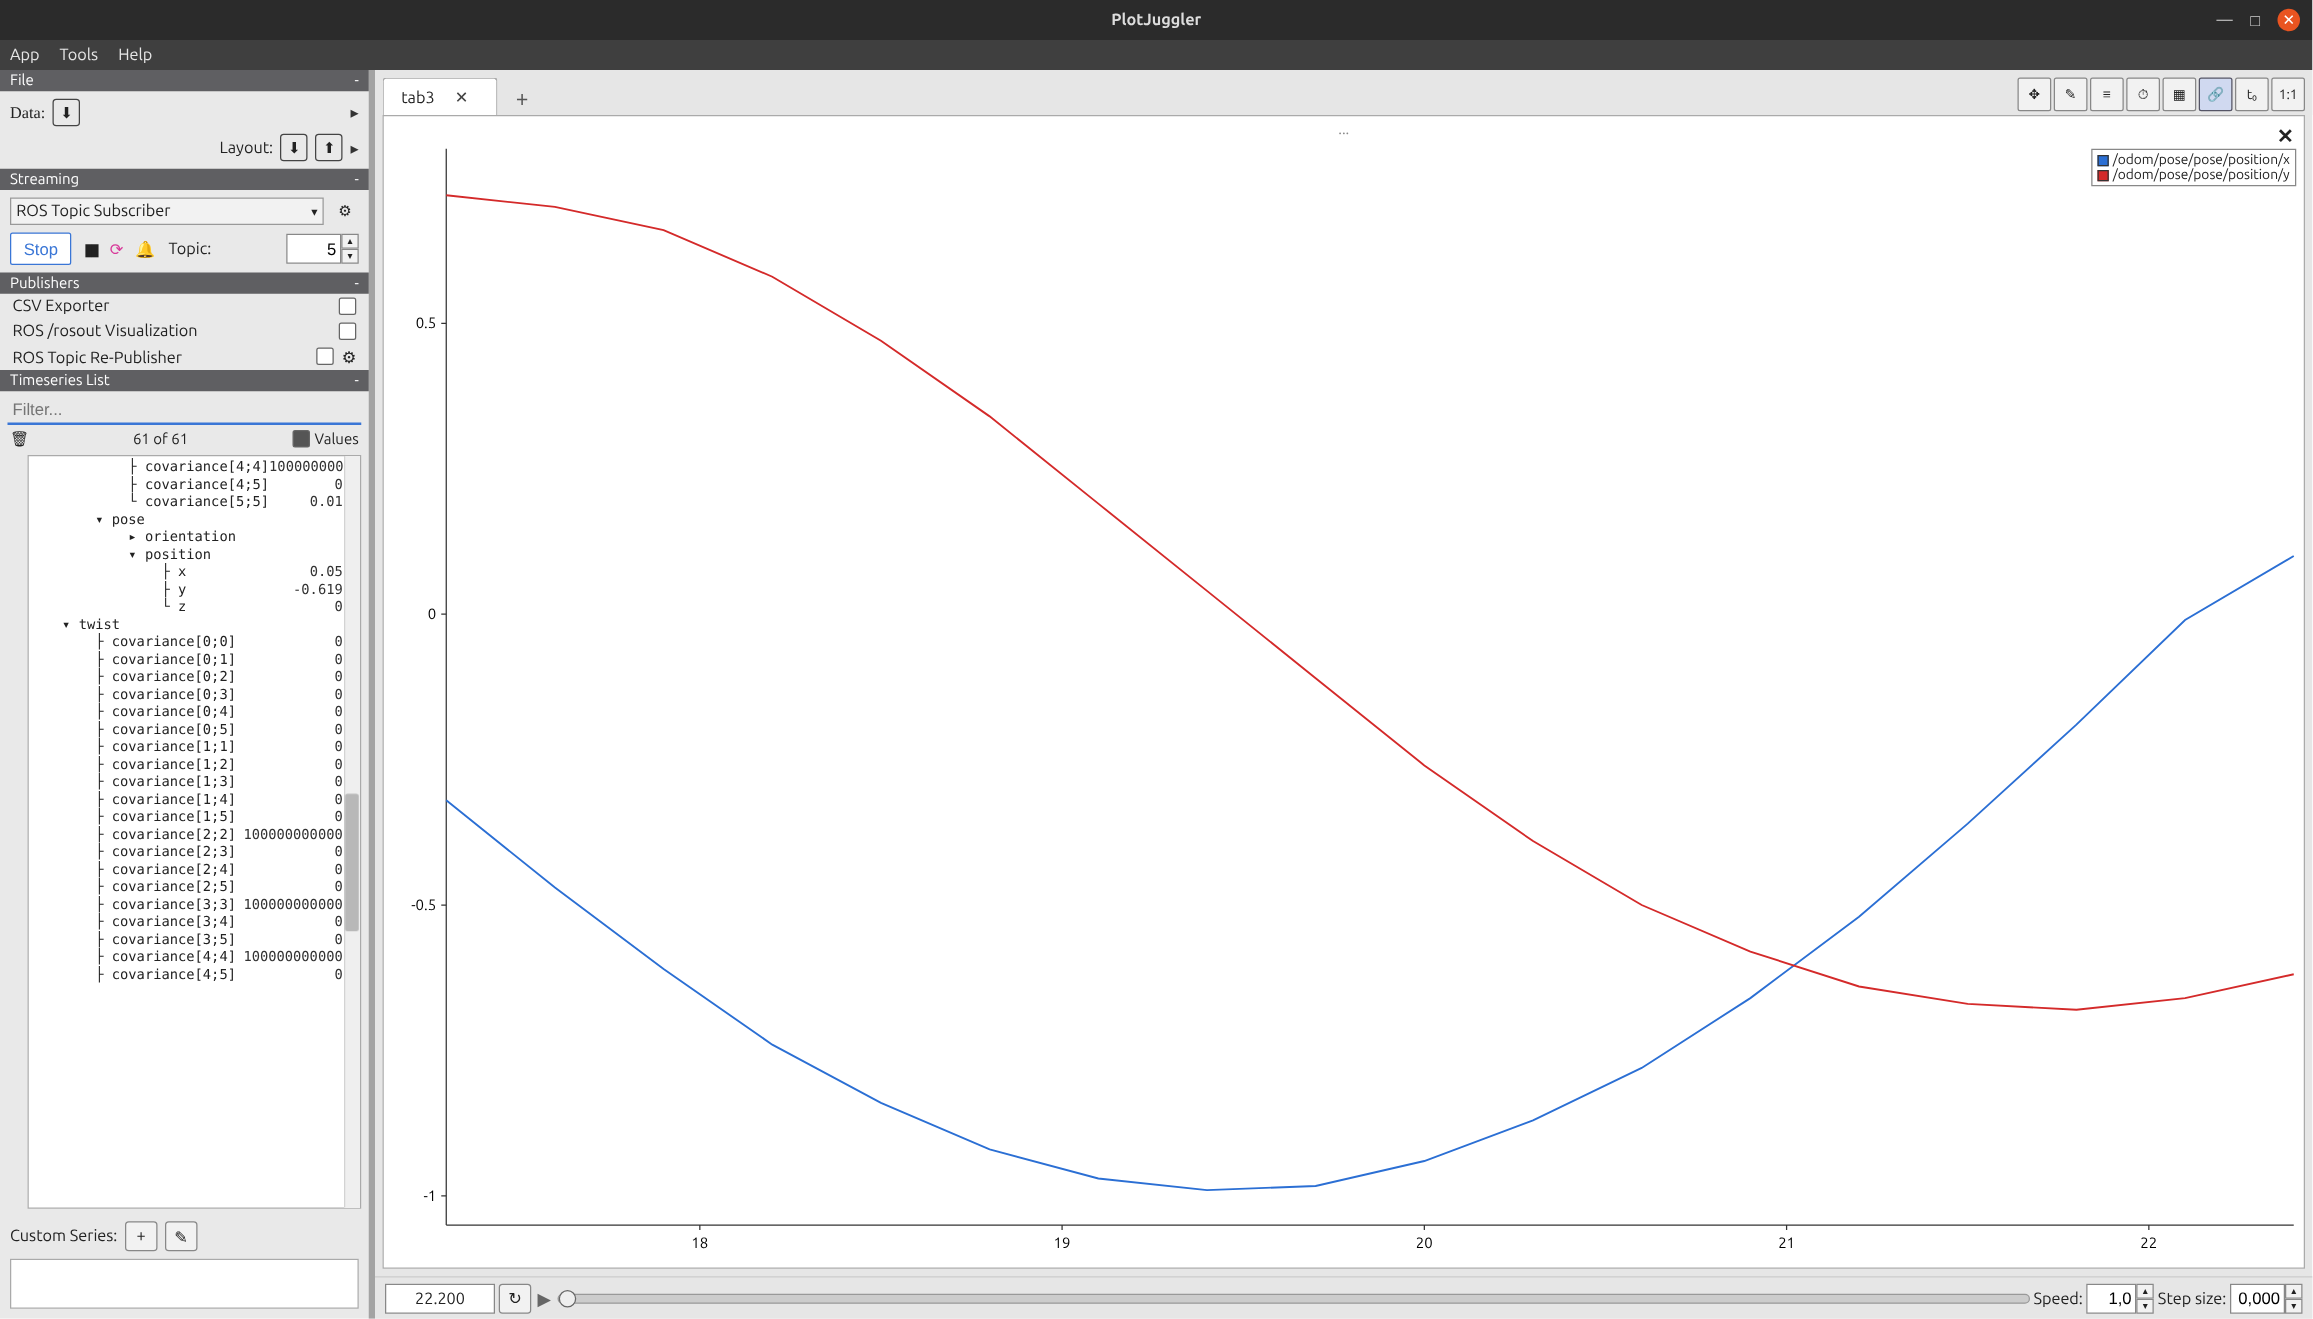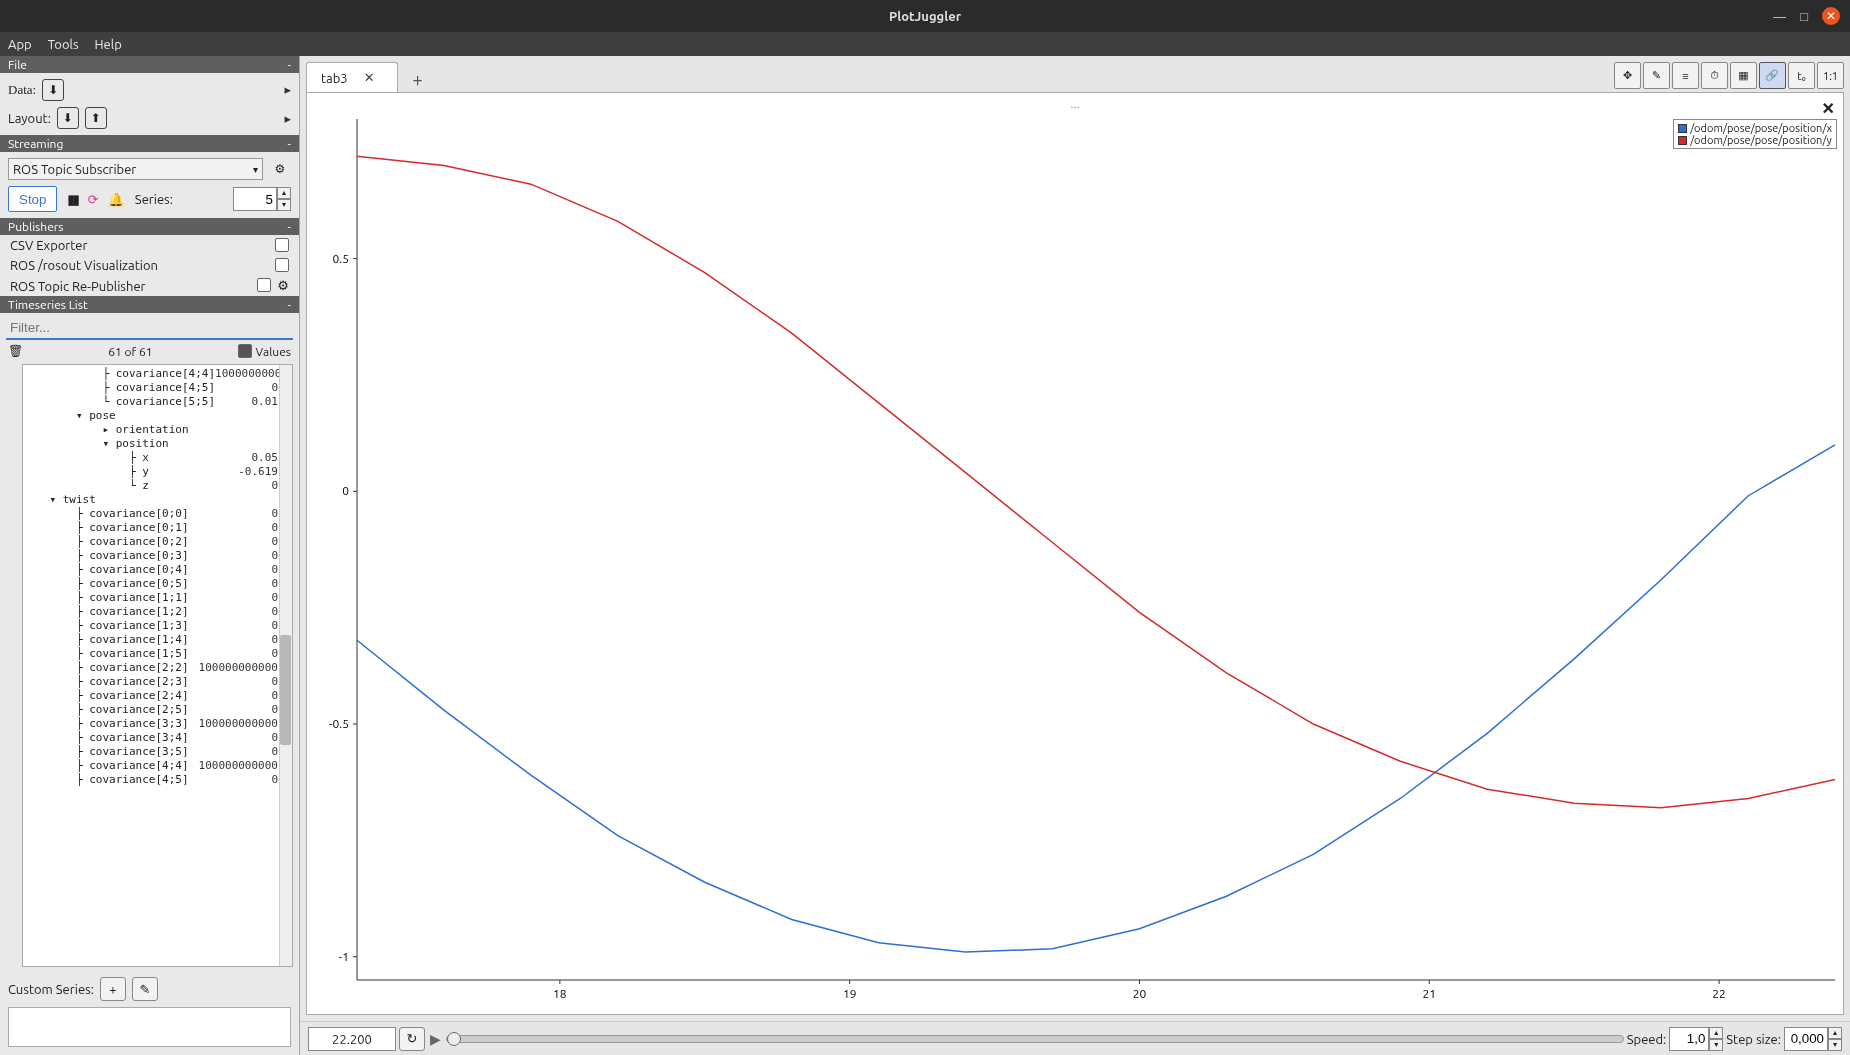--- a/index.html
+++ b/index.html
@@ -4,21 +4,21 @@
 <style>
   * { box-sizing: border-box; }
   html, body { margin:0; padding:0; width:1850px; height:1055px; font-family: Ubuntu, "Segoe UI", Arial, sans-serif; font-size:13px; color:#222; background:#fff; }
   .titlebar { height:32px; background:#2b2b2b; color:#ddd; display:flex; align-items:center; position:relative; }
   .titlebar .title { position:absolute; left:50%; transform:translateX(-50%); font-weight:bold; }
   .titlebar .win-controls { margin-left:auto; display:flex; gap:14px; padding-right:10px; align-items:center;}
   .win-btn { width:18px; height:18px; border-radius:50%; display:flex; align-items:center; justify-content:center; font-size:12px;}
   .win-close { background:#e95420; color:#fff;}
   .menubar { height:24px; background:#3f3f3f; color:#e6e6e6; display:flex; align-items:center; padding:0 8px; gap:16px; font-size:13px;}
   .root { display:flex; height:calc(1055px - 56px);}
-  .sidebar { width:300px; background:#e9e9e9; border-right:1px solid #a3a3a3; display:flex; flex-direction:column;}
+  .sidebar { width:300px; background:#e9e9e9; border-right:5px solid #a3a3a3; display:flex; flex-direction:column;}
   .section-hdr { background:#5f5f62; color:#fff; padding:2px 8px; font-size:12px; display:flex; justify-content:space-between; align-items:center;}
   .sec-body { padding:6px 8px; font-size:13px;}
   .row { display:flex; align-items:center; gap:6px; }
   .icon-box { width:22px; height:22px; border:1px solid #444; border-radius:3px; display:flex; align-items:center; justify-content:center; font-size:12px;}
   .arrow-r::after { content:"▸"; color:#333;}
   .select { flex:1; border:1px solid #999; background:#f2f2f2; height:22px; padding:0 4px; display:flex; align-items:center; justify-content:space-between;}
   .stop-btn { border:1px solid #3a76d6; color:#3a76d6; background:#fff; height:26px; padding:0 10px; border-radius:2px;}
   .num-input { width:44px; height:24px; border:1px solid #888; text-align:right; padding:0 3px; background:#fff;}
   .spin { width:14px; display:flex; flex-direction:column;}
   .spin div { height:12px; border:1px solid #888; font-size:8px; text-align:center; line-height:9px; background:#f2f2f2;}
@@ -85,21 +85,21 @@
         <span>-</span>
     </div>
     <div class="sec-body">
       <div class="row" style="justify-content:space-between; margin-bottom:6px;font-family:Liberation Serif, serif;">
         <div class="row">
           <span>Data:</span>
           <span class="icon-box">⬇</span>
         </div>
         <span class="arrow-r"></span>
       </div>
-      <div class="row" style="justify-content:space-between;">
+      <div class="row" style="justify-content:flex-end;">
         <div class="row">
           <span>Layout:</span>
           <span class="icon-box">⬇</span>
           <span class="icon-box">⬆</span>
         </div>
         <span class="arrow-r"></span>
       </div>
     </div>
 
     <div class="section-hdr">
@@ -112,21 +112,21 @@
           <span>ROS Topic Subscriber</span>
             <span style="font-size:10px;">▾</span>
         </div>
         <span class="icon-box" style="border:none;">⚙</span>
       </div>
       <div class="row" style="gap:10px;">
         <button class="stop-btn">Stop</button>
         <span style="font-weight:bold; letter-spacing:-2px;">▮▮</span>
         <span style="color:#d83a9a;">⟳</span>
         <span>🔔</span>
-        <span>Series:</span>
+        <span>Topic:</span>
         <div style="margin-left:auto; display:flex;">
           <input class="num-input" value="5" style="">
           <div class="spin">
               <div>▴</div>
               <div>▾</div>
             </div>
         </div>
       </div>
     </div>
 

